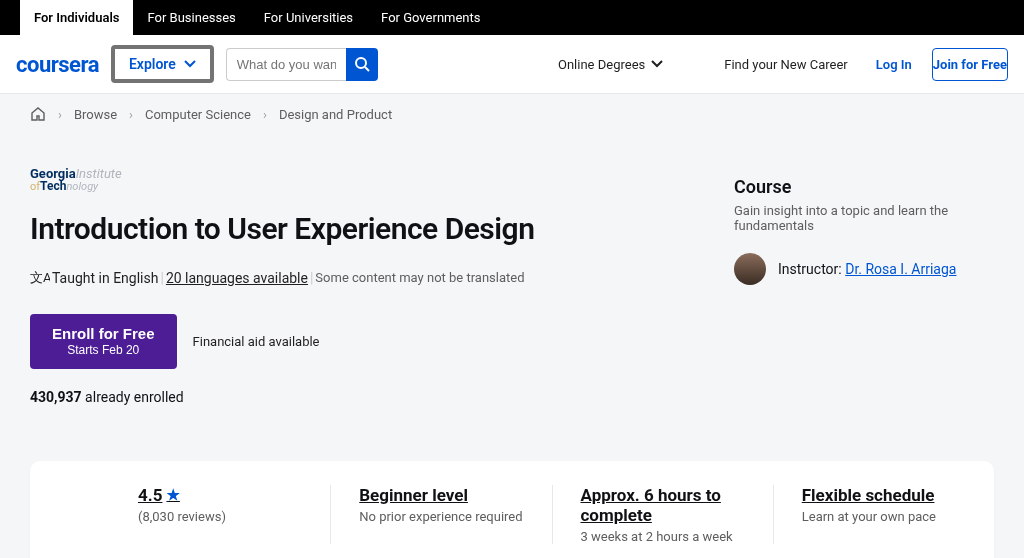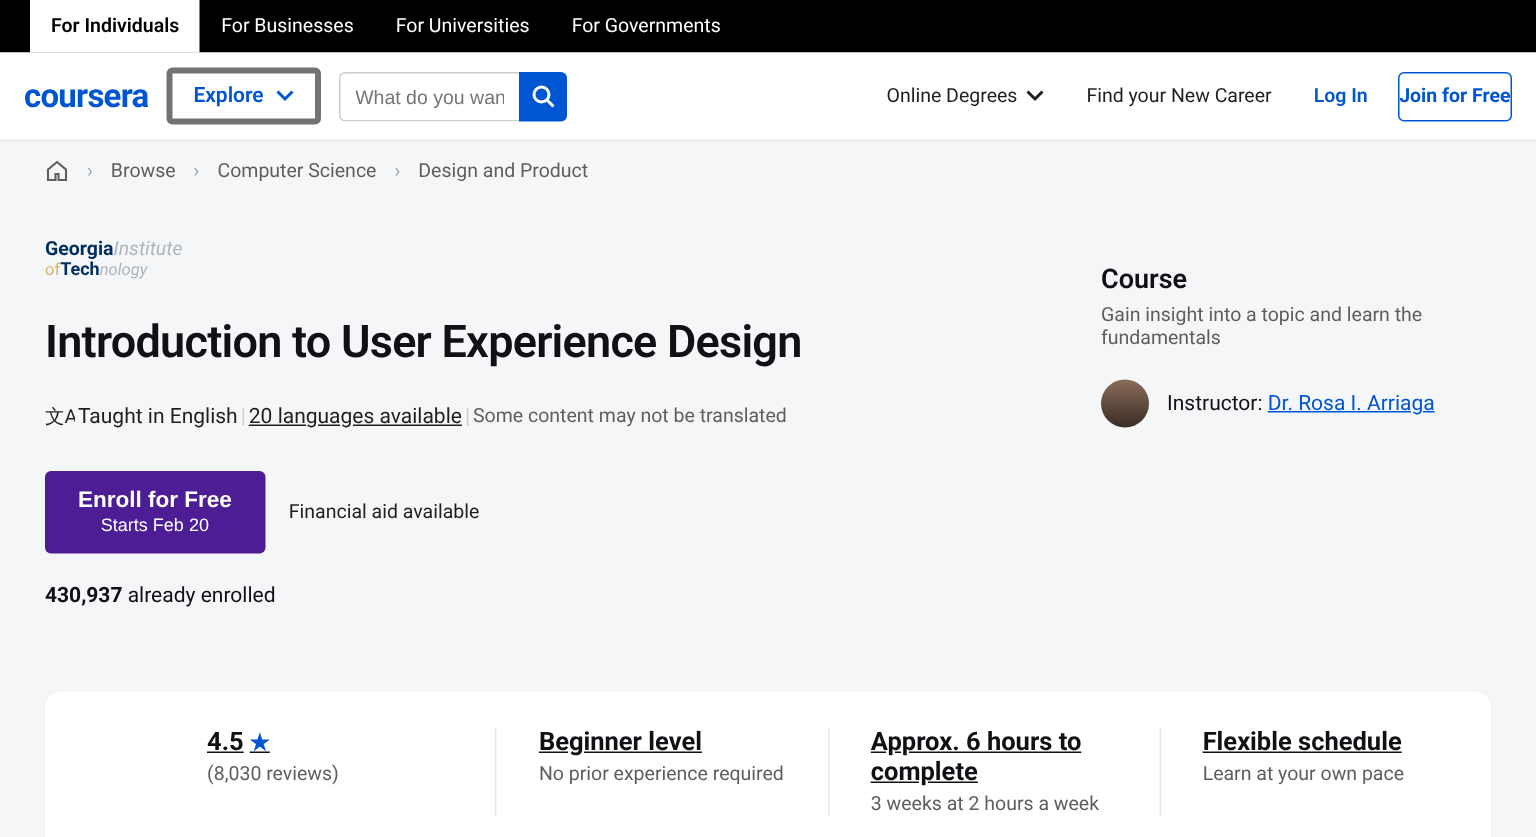--- a/index.html
+++ b/index.html
@@ -7,29 +7,29 @@
 .topbar { background:#000; display:flex; padding:0 20px; }
 .topbar a { color:#fff; font-size:13px; padding:10px 14px; text-decoration:none; cursor:pointer; }
 .topbar a.active { background:#fff; color:#000; font-weight:600; }
 .header { background:#fff; border-bottom:1px solid #e5e7eb; display:flex; align-items:center; padding:10px 16px; gap:12px; }
 .logo { color:#0056d2; font-weight:700; font-size:22px; letter-spacing:-0.5px; }
 .explore { border:4px solid #737373; color:#0056d2; padding:7px 14px; border-radius:4px; font-size:14px; font-weight:600; display:flex; align-items:center; gap:8px; cursor:pointer; }
 .searchbox { display:flex; }
 .searchbox input { border:1px solid #ccc; border-right:none; border-radius:4px 0 0 4px; padding:8px 10px; font-size:13px; width:120px; outline:none; }
 .searchbtn { background:#0056d2; border:none; border-radius:0 4px 4px 0; width:32px; display:flex; align-items:center; justify-content:center; cursor:pointer; }
 .spacer { flex:1; }
-.navlink { font-size:13px; color:#1f1f1f; cursor:pointer; display:flex; align-items:center; gap:6px; padding:0 8px; }
+.navlink { font-size:13px; color:#1f1f1f; cursor:pointer; display:flex; align-items:center; gap:6px; padding:0 8px;margin-left:33px; }
 .login { color:#0056d2; font-size:13px; font-weight:600; cursor:pointer; padding:0 8px; }
 .joinfree { border:1px solid #0056d2; color:#0056d2; font-weight:700; font-size:13px; padding:8px 0; border-radius:4px; cursor:pointer; }
 .breadcrumb { display:flex; align-items:center; gap:12px; padding:12px 30px; font-size:13px; color:#5e5e5e; background:#f5f6f8; }
 .breadcrumb a { color:#5e5e5e; text-decoration:none; cursor:pointer; }
 .chev { color:#9aa0a6; }
 .main { padding:18px 30px 30px; display:flex; gap:80px; }
 .left { flex:1; max-width:640px; }
-.institution { display:flex; align-items:center; height:40px; margin-bottom:18px; }
+.institution { display:flex; align-items:flex-end; height:40px; margin-bottom:18px; }
 .inst-logo { font-size:13px; line-height:1; }
 .inst-logo .l1 { color:#002e5f; font-weight:700; }
 .inst-logo .l1 .it { color:#b0b4bc; font-weight:400; font-style:italic; }
 .inst-logo .l2 { color:#d1b46b; font-size:11px; }
 .inst-logo .l2 .tech { color:#002e5f; font-weight:700; font-size:12px; }
 .inst-logo .l2 .n { color:#b0b4bc; font-style:italic; }
 h1 { font-size:30px; font-weight:600; line-height:1.25; margin-bottom:20px; letter-spacing:-0.5px; }
 .langrow { display:flex; align-items:center; gap:2px; font-size:14px; color:#1f1f1f; margin-bottom:26px; }
 .langrow .sep { color:#ccc; }
 .langrow a { color:#1f1f1f; text-decoration:underline; cursor:pointer; }

